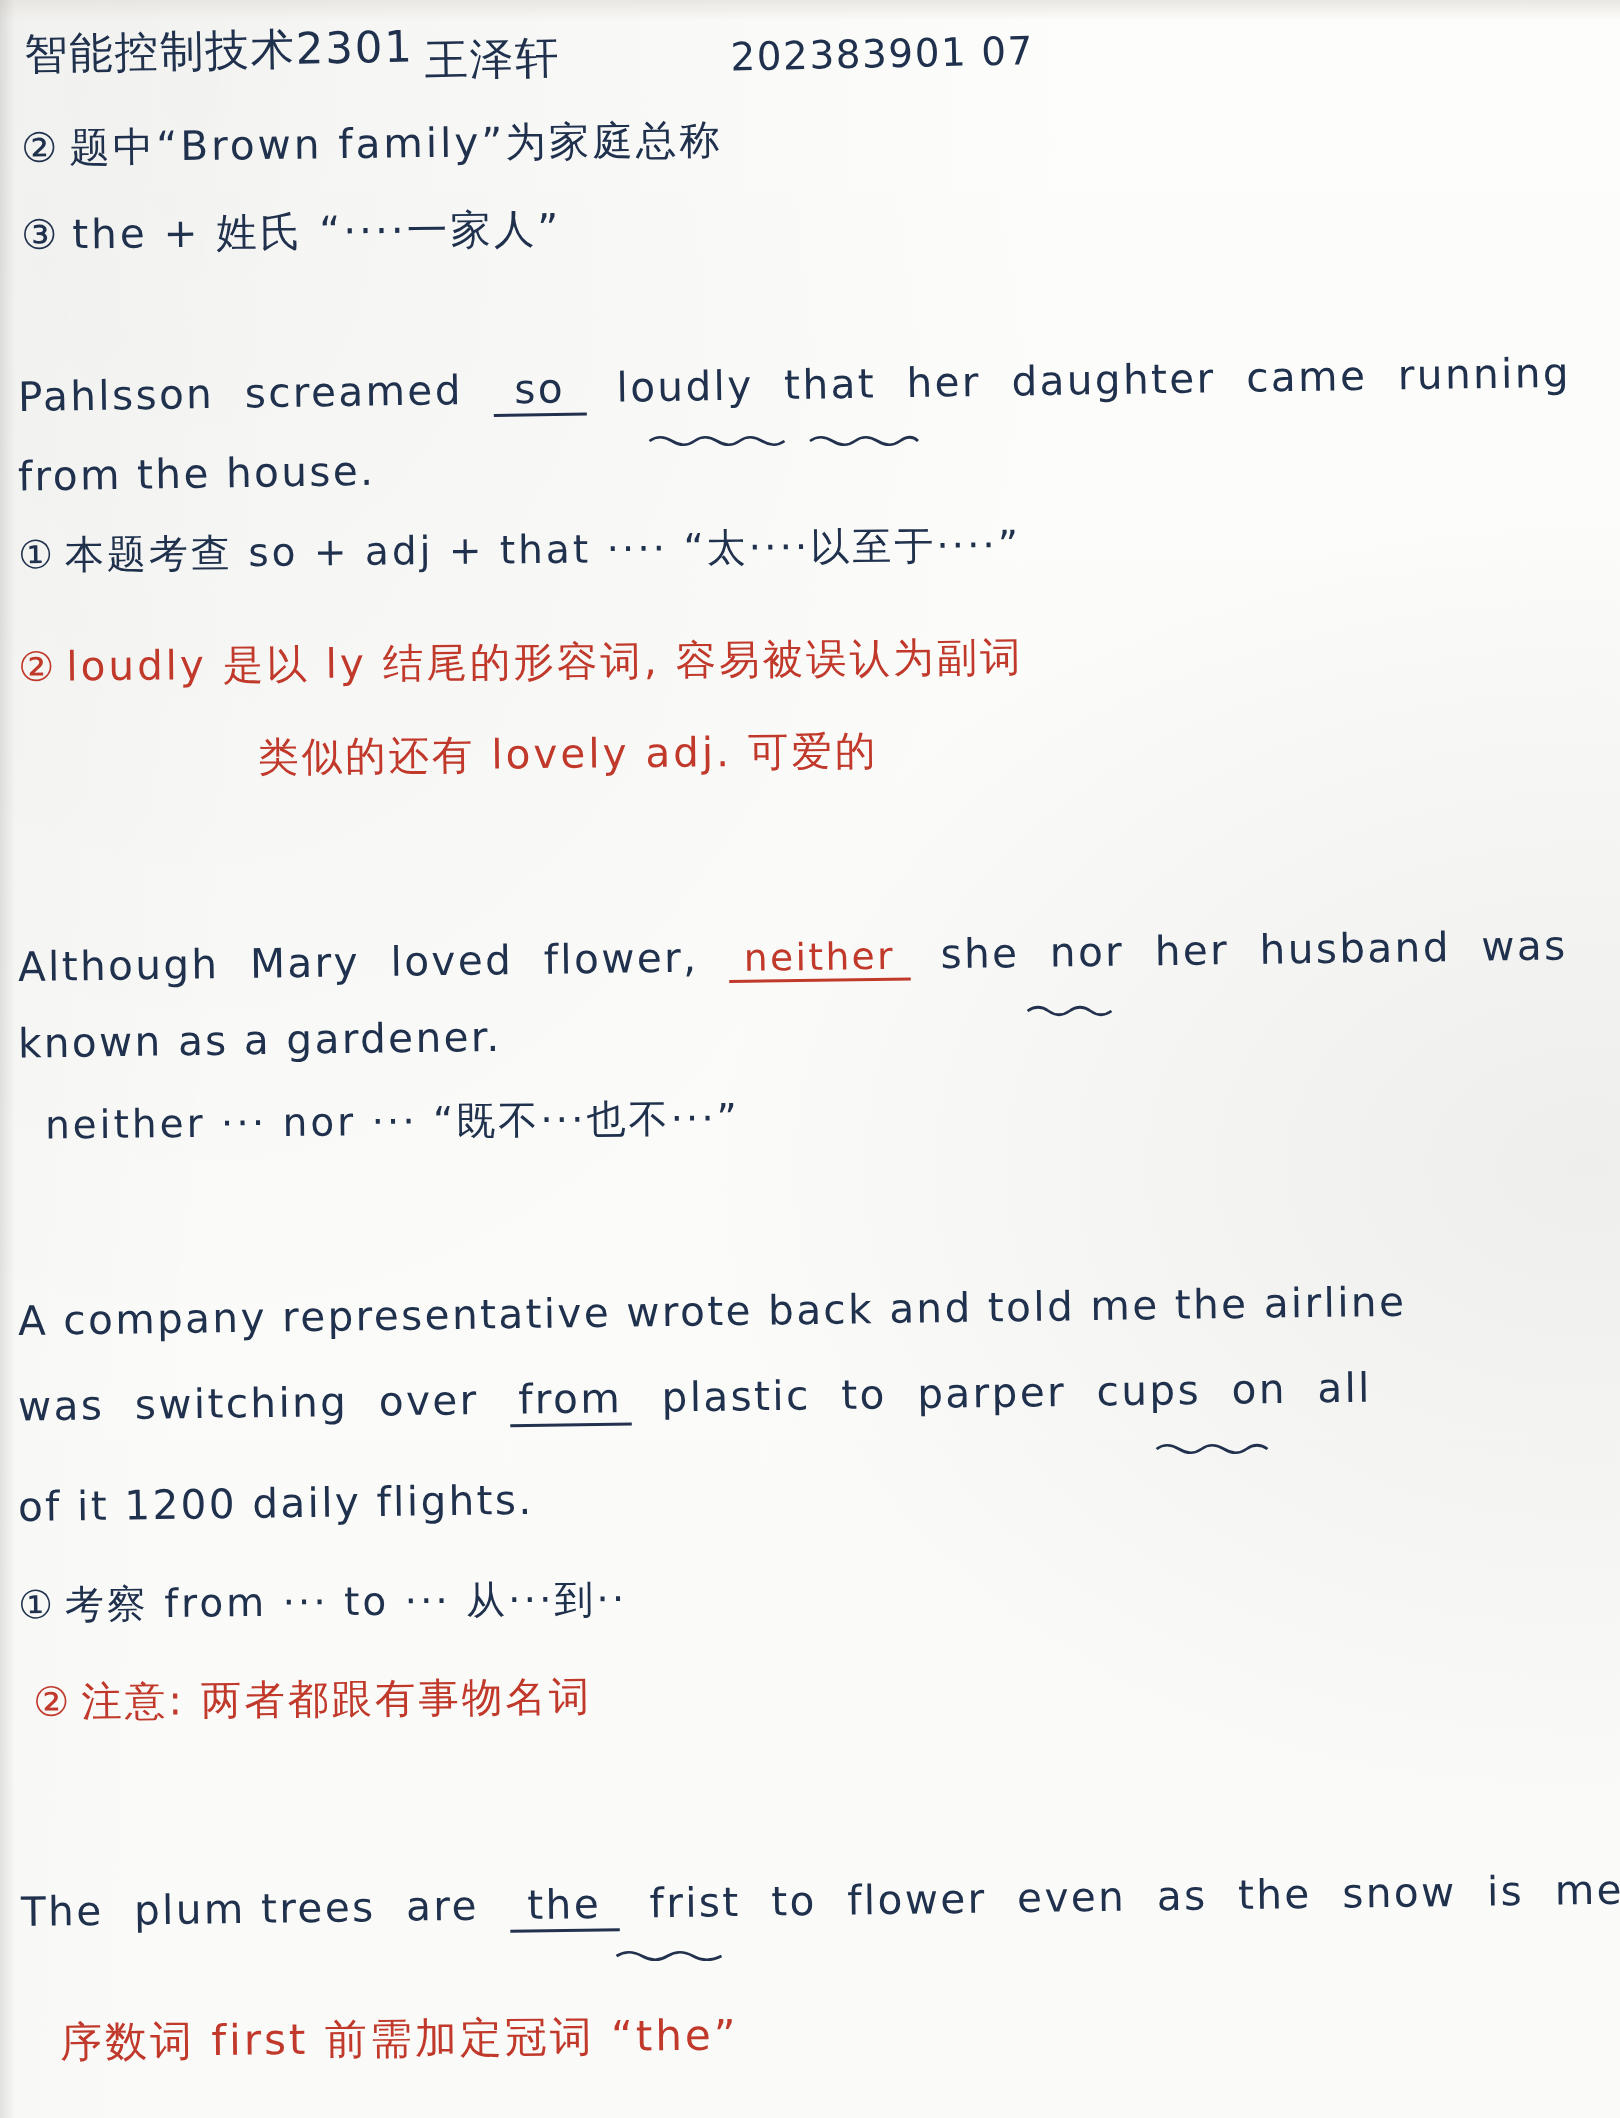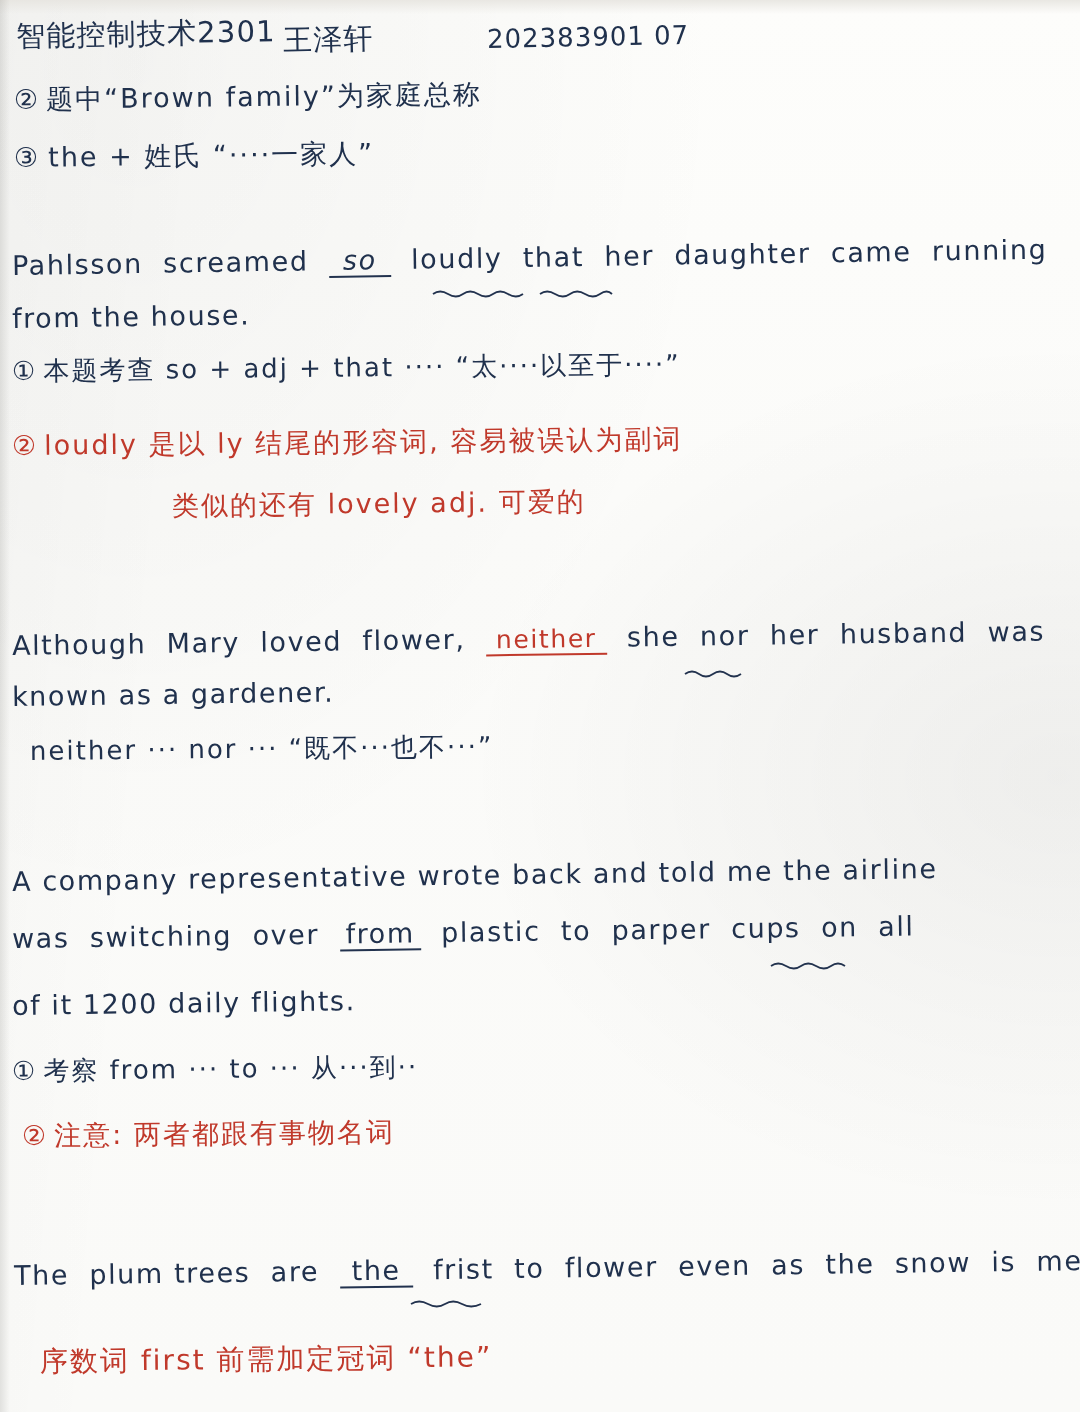--- a/index.html
+++ b/index.html
@@ -89,21 +89,21 @@
   <div class="ln hand ink-blue" style="left:487px; top:26px; font-size:26px; letter-spacing:1px; transform: rotate(-1.2deg);">202383901 07</div>
 
   <div class="ln hand ink-blue cn" style="left:14px; top:86px; font-size:27px; transform: rotate(-0.7deg);">
     <span>②</span><span style="margin-left:6px;">题中“Brown family”为家庭总称</span>
   </div>
   <div class="ln hand ink-blue cn" style="left:14px; top:144px; font-size:27px; transform: rotate(-0.7deg);">
     <span>③</span><span style="margin-left:8px;">the + 姓氏  “····一家人”</span>
   </div>
 
   <div class="ln hand ink-blue" style="left:12px; top:252px; font-size:27px; letter-spacing:1.6px; transform: rotate(-0.9deg);">
-    <span>Pahlsson&nbsp;&nbsp;screamed&nbsp;&nbsp;</span><span class="u-solid" style="padding:0 14px;font-style:italic;">so</span><span>&nbsp;&nbsp;loudly&nbsp;&nbsp;that&nbsp;&nbsp;her&nbsp;&nbsp;daughter&nbsp;&nbsp;came&nbsp;&nbsp;running</span>
+    <span>Pahlsson&nbsp;&nbsp;screamed&nbsp;&nbsp;</span><span class="u-solid" style="padding:0 14px;">so</span><span>&nbsp;&nbsp;loudly&nbsp;&nbsp;that&nbsp;&nbsp;her&nbsp;&nbsp;daughter&nbsp;&nbsp;came&nbsp;&nbsp;running</span>
   </div>
 
   <div class="squiggle" style="left:432px; top:288px; width:92px;">
     <svg width="92" height="10" viewBox="0 0 92 10">
         <path d="M1 6 Q 8 1 16 6 T 31 6 T 46 6 T 61 6 T 76 6 T 91 6" fill="none" stroke="#22324e" stroke-width="1.8"></path>
       </svg>
   </div>
   <div class="squiggle" style="left:539px; top:288px; width:74px;">
     <svg width="74" height="10" viewBox="0 0 74 10">
         <path d="M1 6 Q 8 1 16 6 T 31 6 T 46 6 T 61 6 T 73 6" fill="none" stroke="#22324e" stroke-width="1.8"></path>

